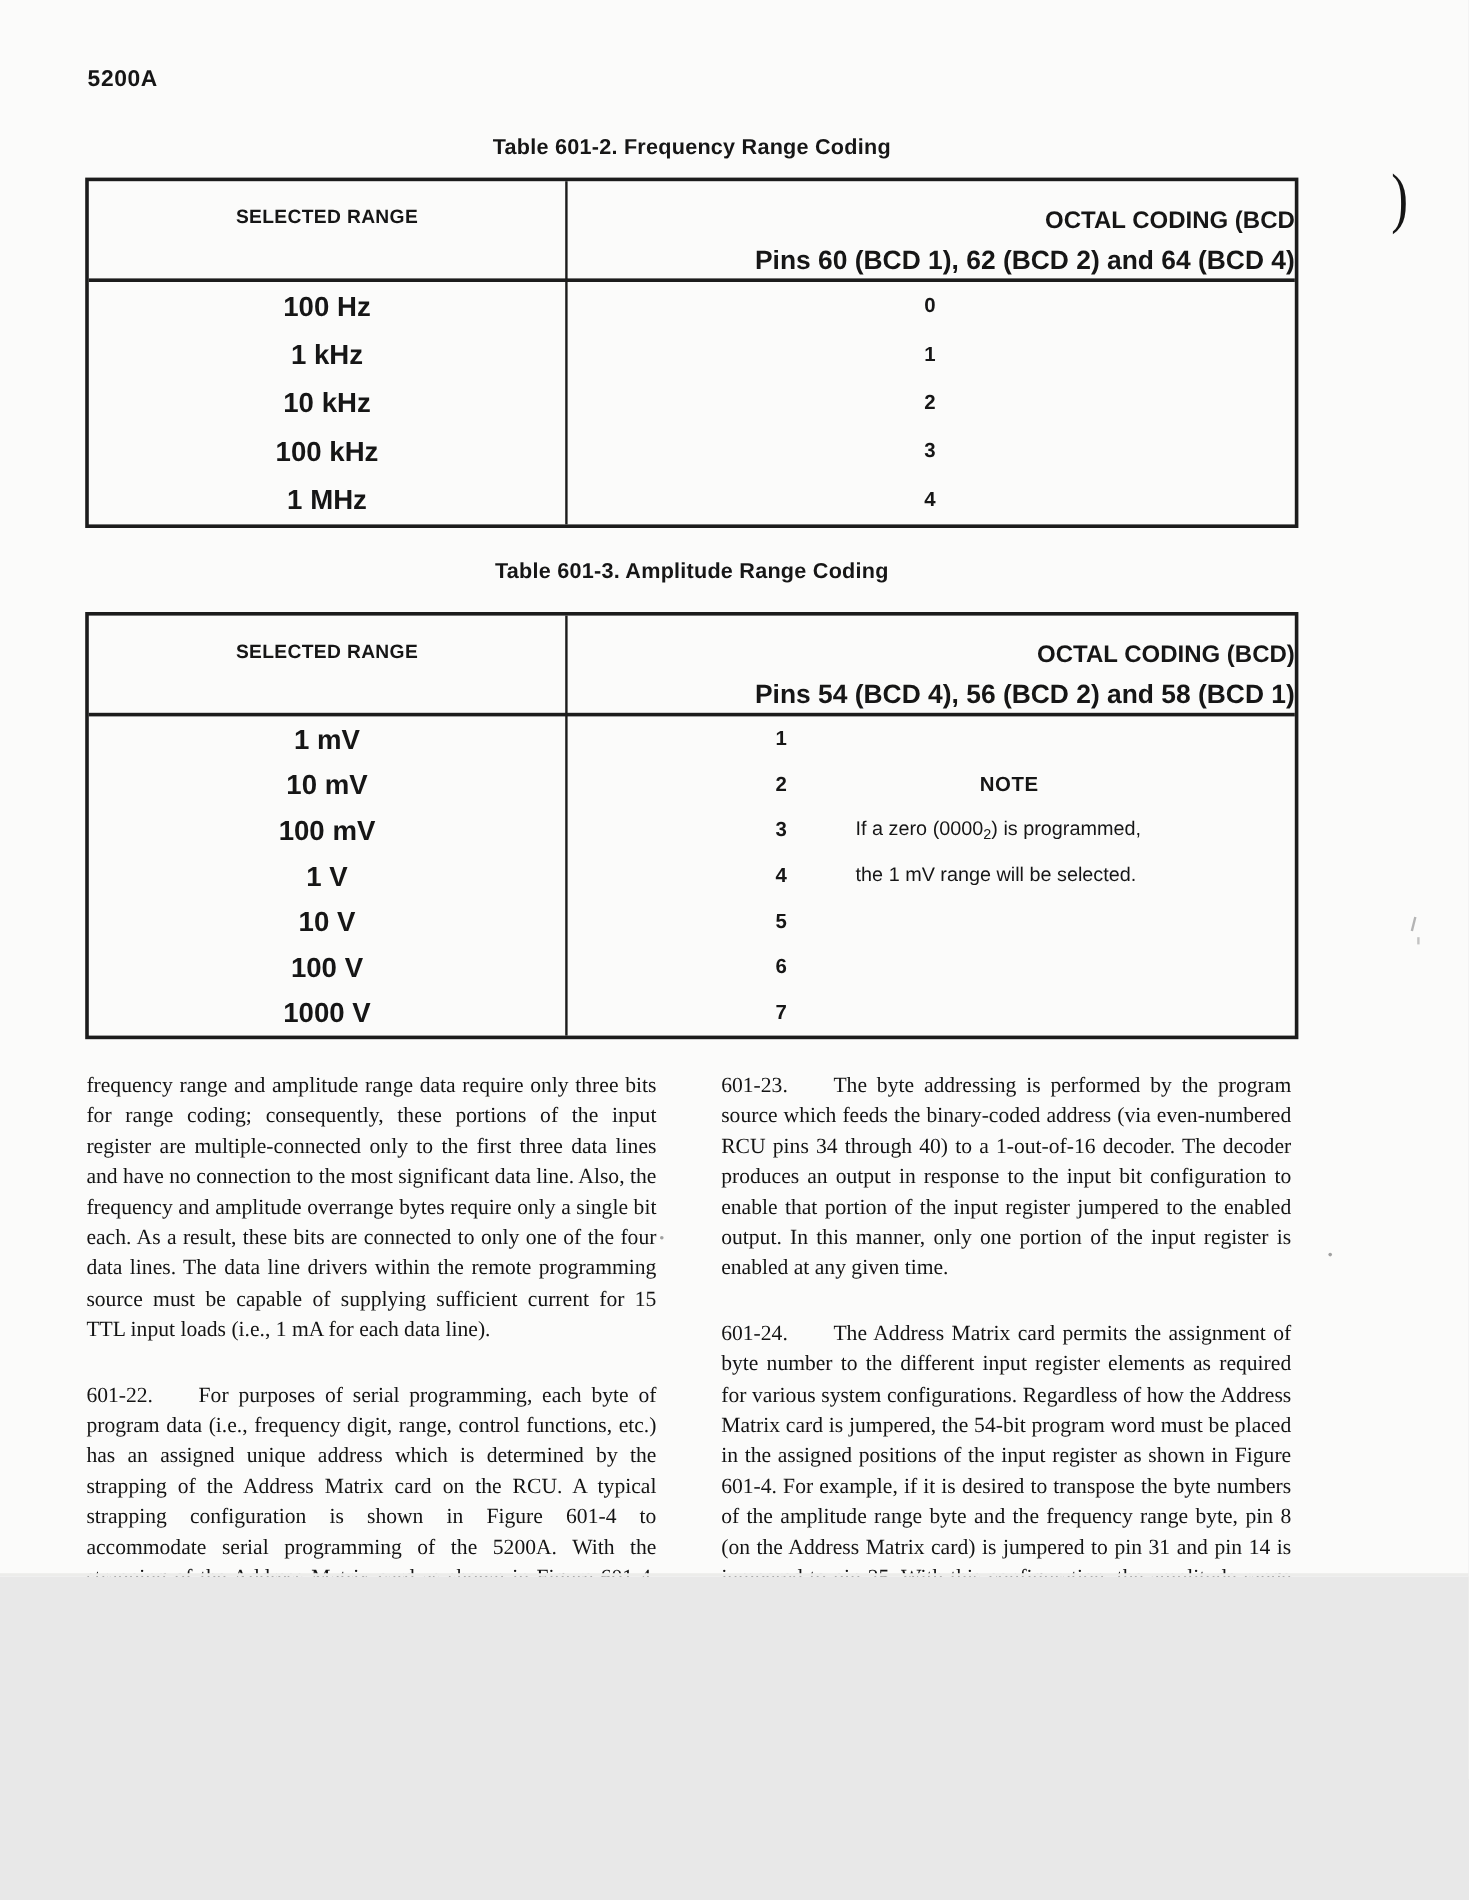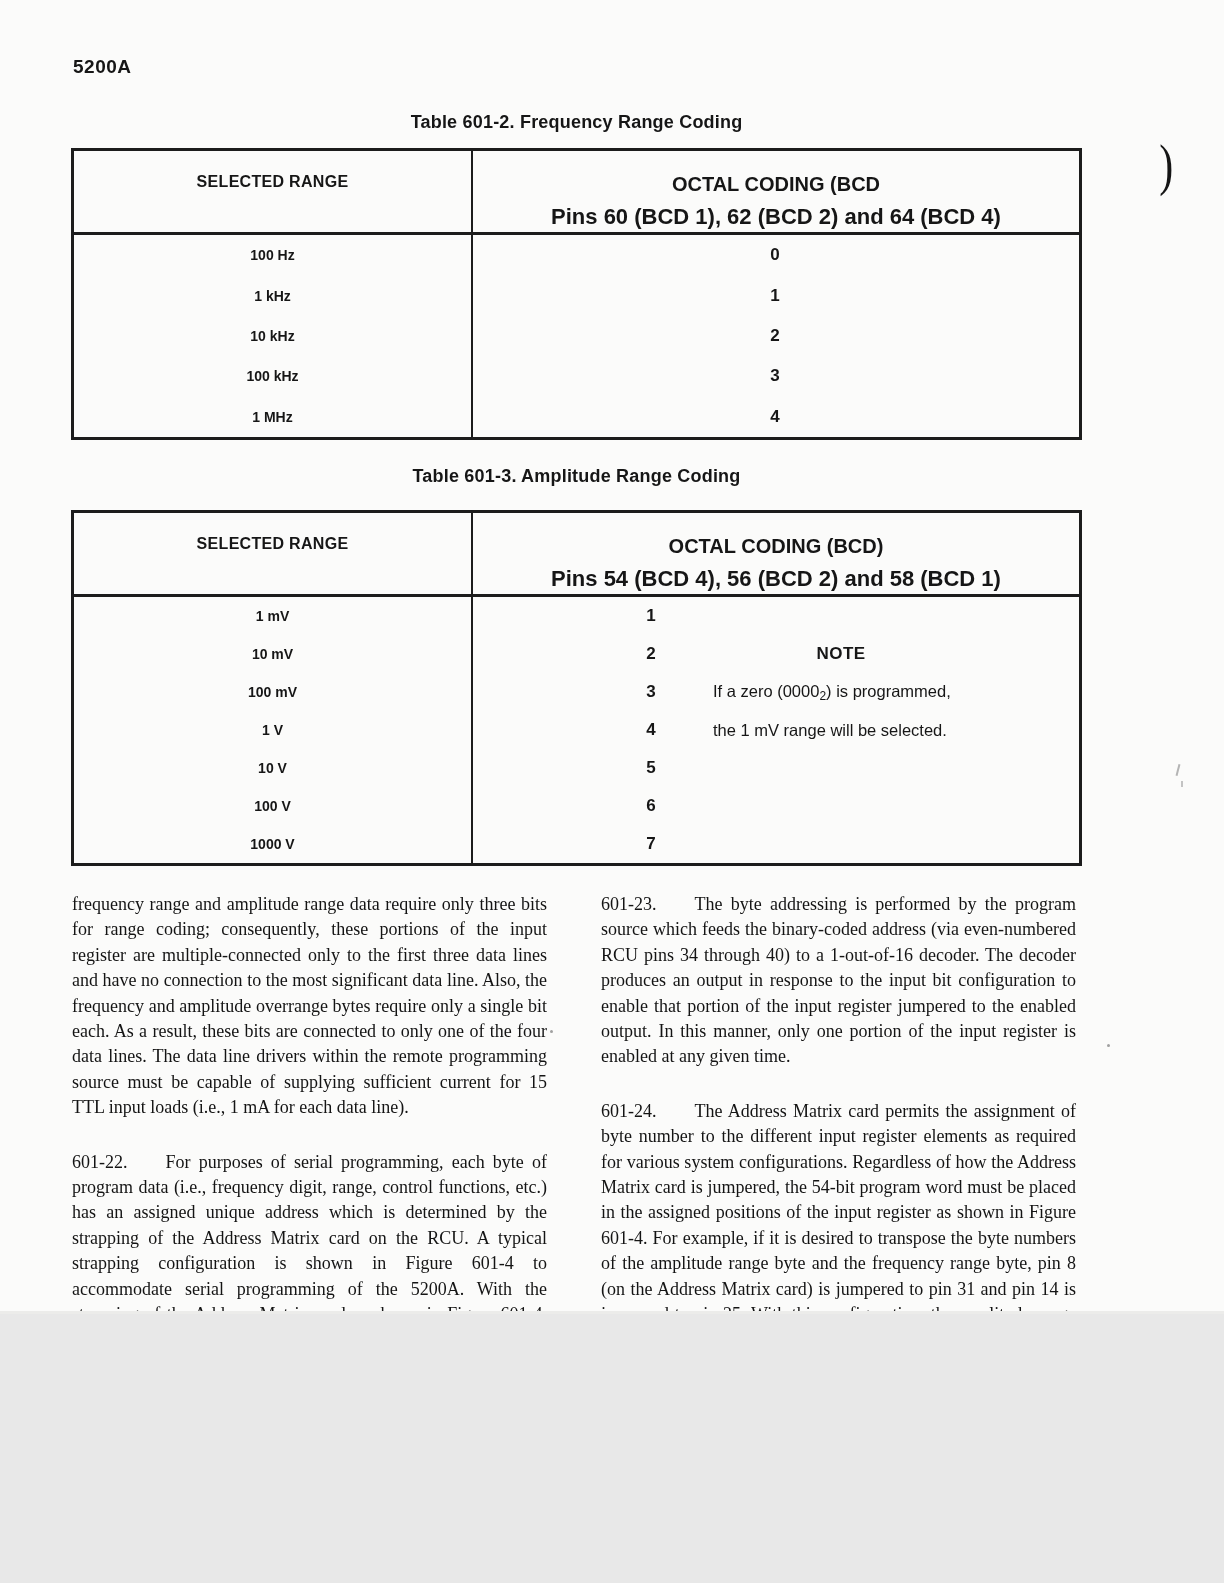--- a/index.html
+++ b/index.html
@@ -16,26 +16,26 @@
   .t1title { top:112px; }
   .t2title { top:466px; }
 
   
   .tbl { position:absolute; left:71px; width:1011px; border:3px solid #1c1c1c; box-sizing:border-box; background:transparent; }
   .t1 { top:148px; height:292px; }
   .t2 { top:510px; height:356px; }
   .thead { position:relative; height:84px; border-bottom:3px solid #1c1c1c; box-sizing:border-box; }
   .vline { position:absolute; left:397px; top:0; bottom:0; width:2px; background:#1c1c1c; }
   .hc1 { position:absolute; left:0; width:397px; top:22px; text-align:center; font-size:16px; font-weight:bold; letter-spacing:.3px; }
-  .hc2 { position:absolute; left:399px; right:0; top:22px; text-align:center; font-size:20px; font-weight:bold; }
+  .hc2 { position:absolute; left:399px; right:0; top:22px; text-align:right; font-size:20px; font-weight:bold; }
   .h2l2 { font-size:22px; margin-top:8px; font-weight:bold; }
   .trow { display:flex; align-items:center; }
   .t1 .trow { height:40.4px; }
   .t2 .trow { height:38px;gap:40px; }
-  .c1 { width:397px; text-align:center; font-size:14px; font-weight:600; }
+  .c1 { width:397px; text-align:center; font-size:23px; font-weight:600; }
   .c2 { position:relative; flex:1; height:100%; }
   .codeCenter { position:absolute; left:0; right:0; top:50%; transform:translateY(-50%); text-align:center; font-size:17px; font-weight:600; }
   .codeLeft { position:absolute; left:125px; width:30px; top:50%; transform:translateY(-50%); text-align:center; font-size:17px; font-weight:600; }
   .noteHead { position:absolute; left:200px; width:260px; top:50%; transform:translateY(-50%); text-align:center; font-size:17px; font-weight:600; letter-spacing:.5px; }
   .noteLine { position:absolute; left:202px; width:290px; top:50%; transform:translateY(-50%); font-size:16.5px; font-weight:400; }
   .noteLine sub { font-size:12px; vertical-align:-3px; }
 
   
   .bodycol { position:absolute; top:892px; width:479px; font-family:"Liberation Serif", serif;
              font-size:18px; line-height:25.4px; text-align:justify; color:#141414; }

